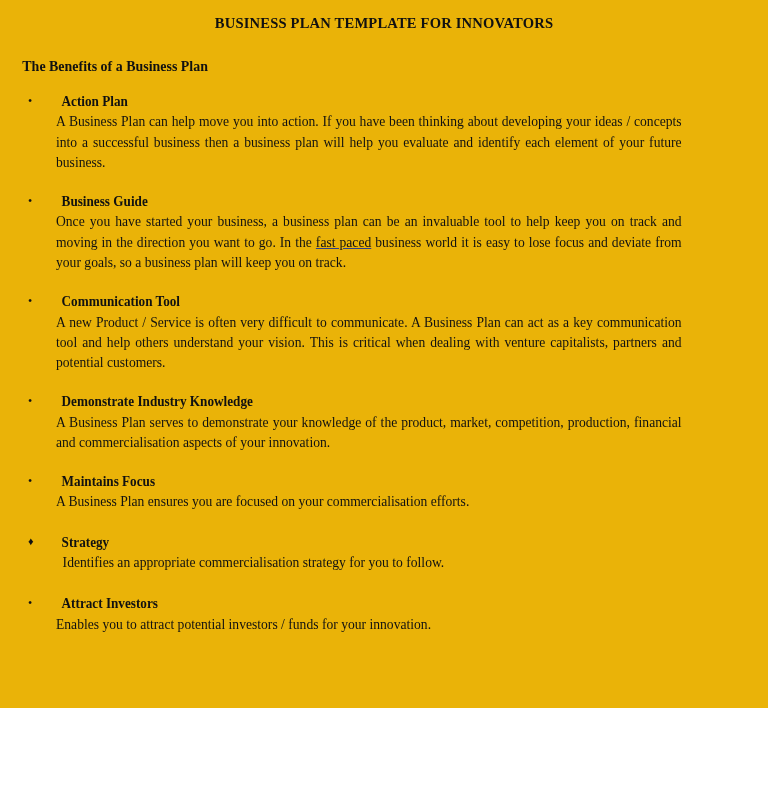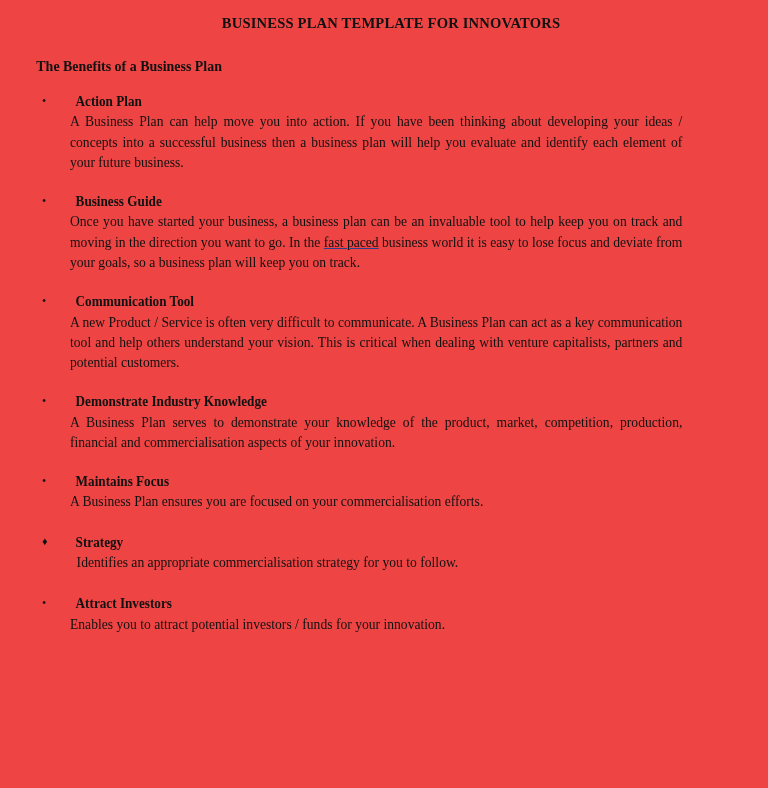--- a/index.html
+++ b/index.html
@@ -12,24 +12,23 @@
     height: 788px;
     overflow: hidden;
     font-family: "Liberation Serif", "DejaVu Serif", serif;
     color: #111111;
     -webkit-font-smoothing: antialiased;
   }
 
   .page {
     position: relative;
     width: 768px;
-    height: 788px;
-    background: #ef4444;
+    height: 708px;
+    background: #eab308;
     box-sizing: border-box;
-    padding-left: 14px;
   }
 
   
   .doc-title {
     text-align: center;
     font-size: 15.5px;
     font-weight: bold;
     letter-spacing: 0.2px;
     margin: 0;
     padding: 14px 0 0 0;

